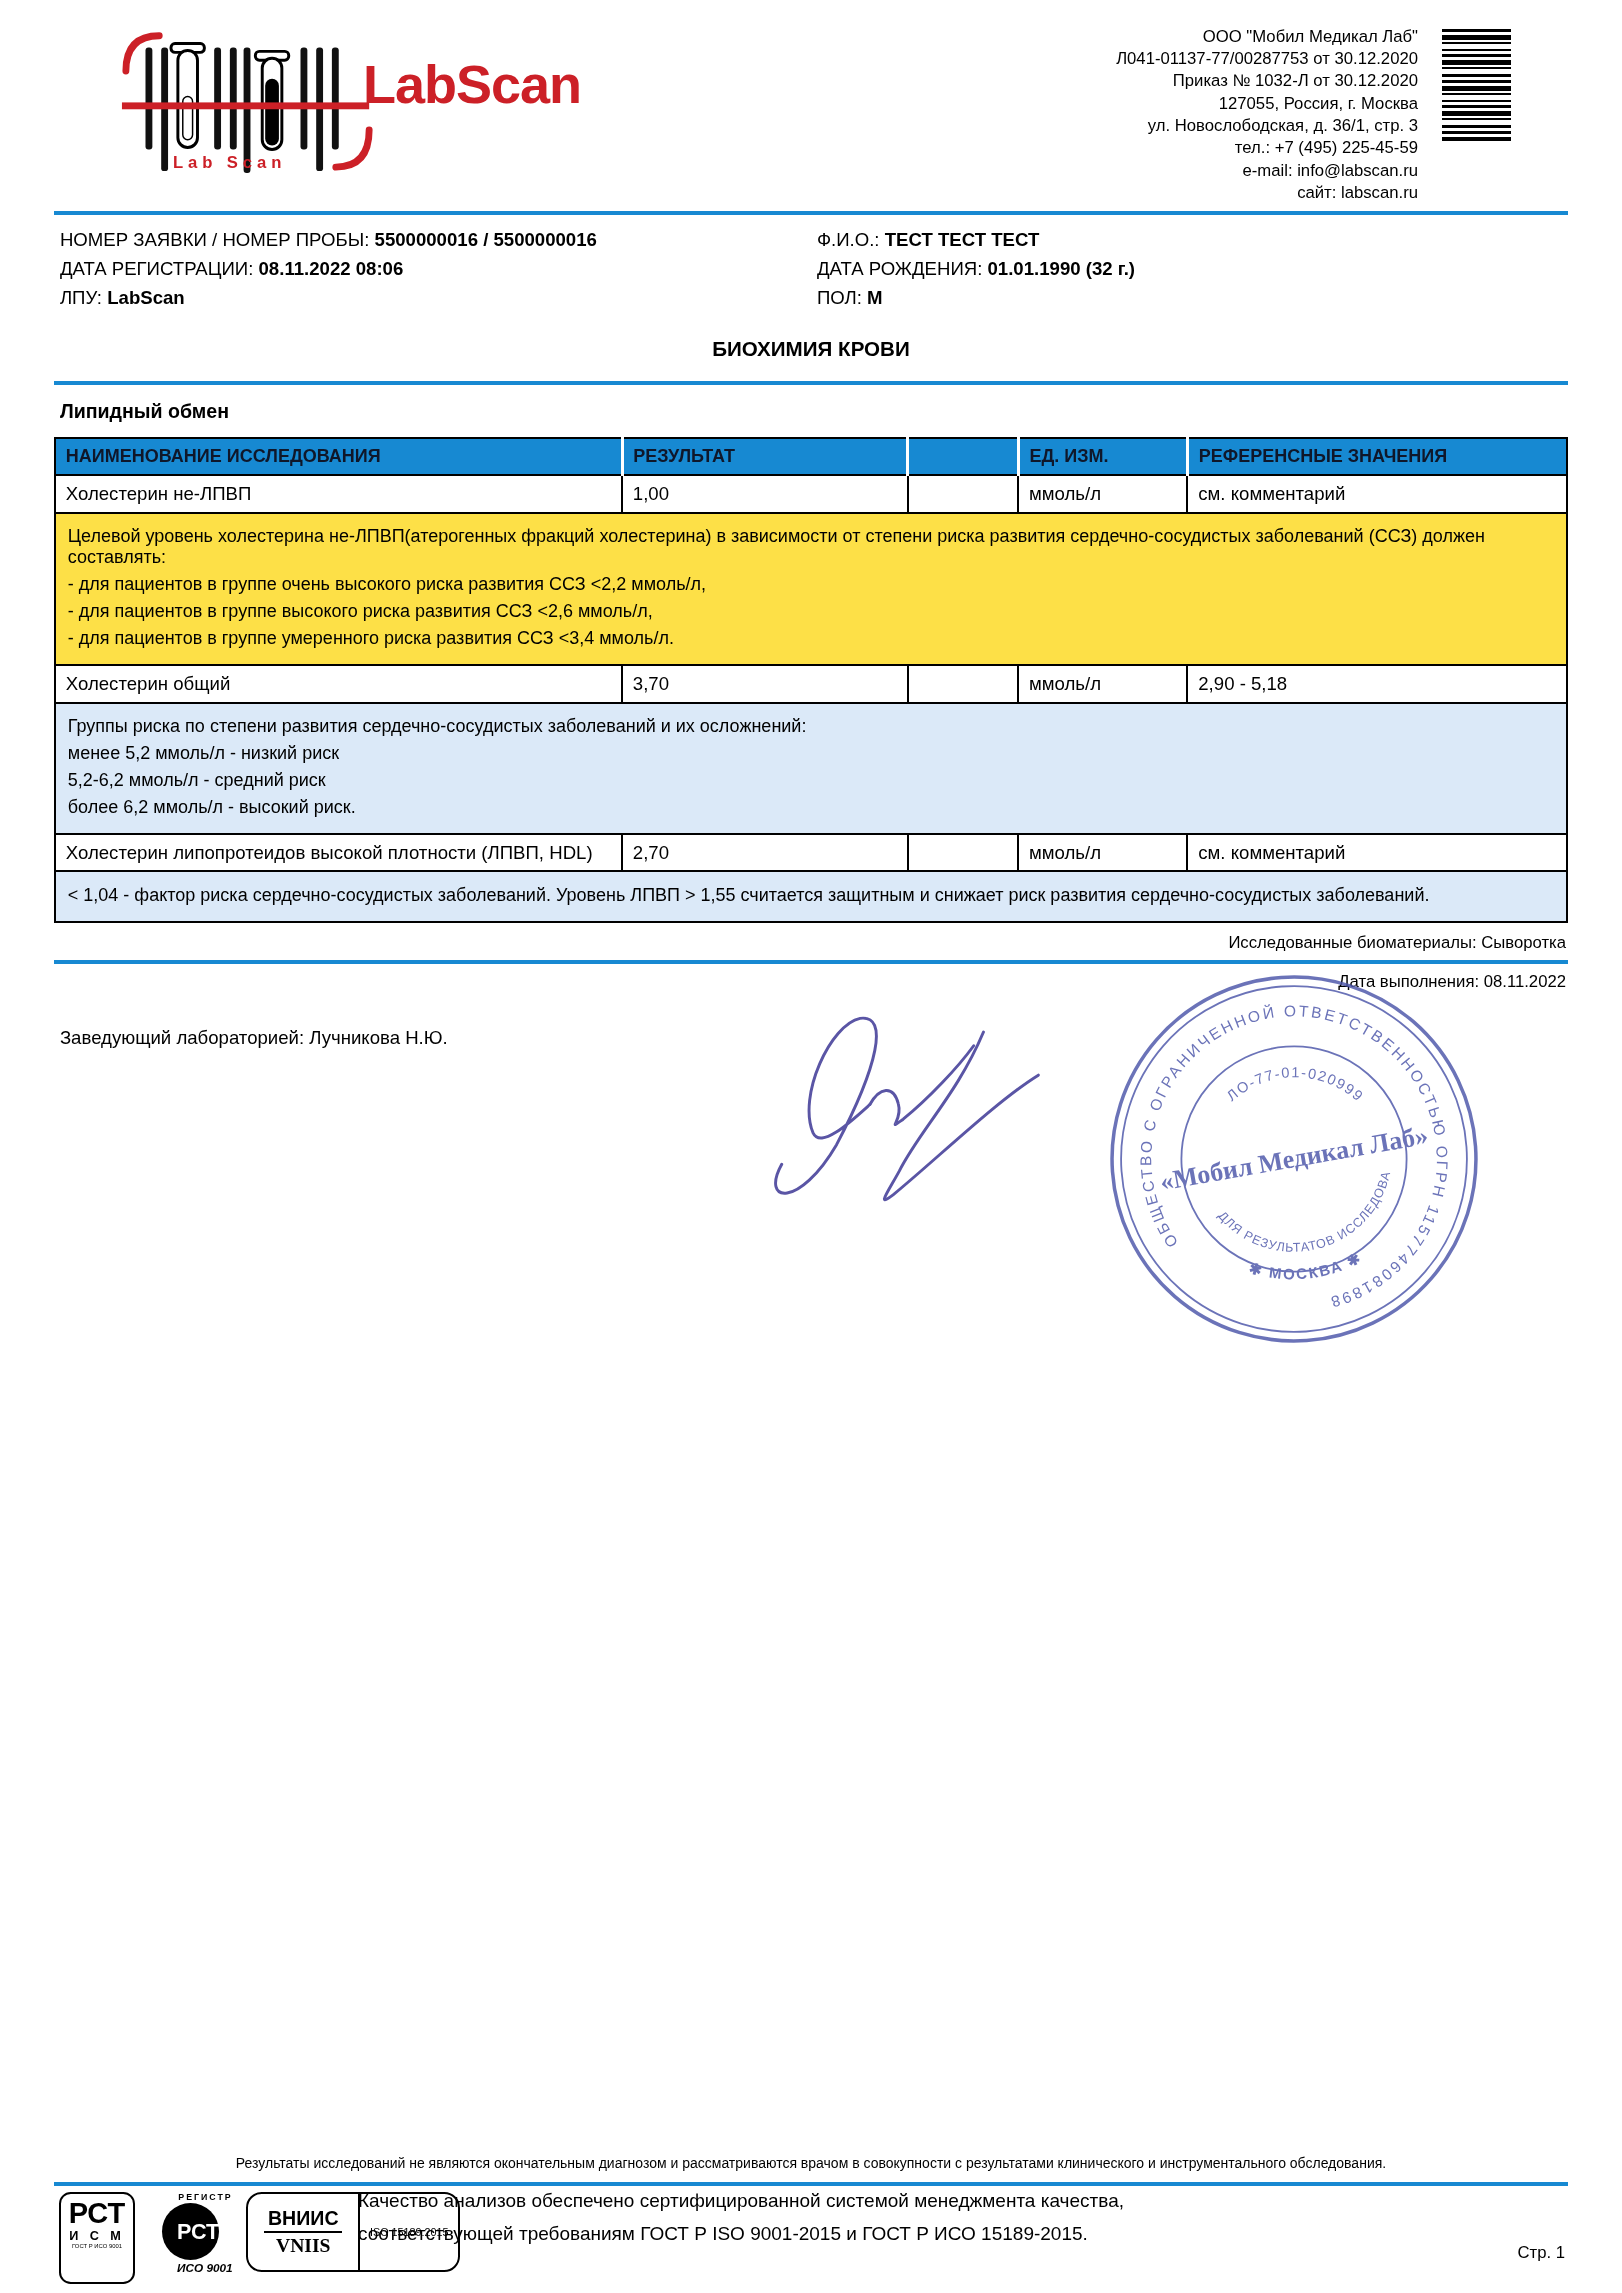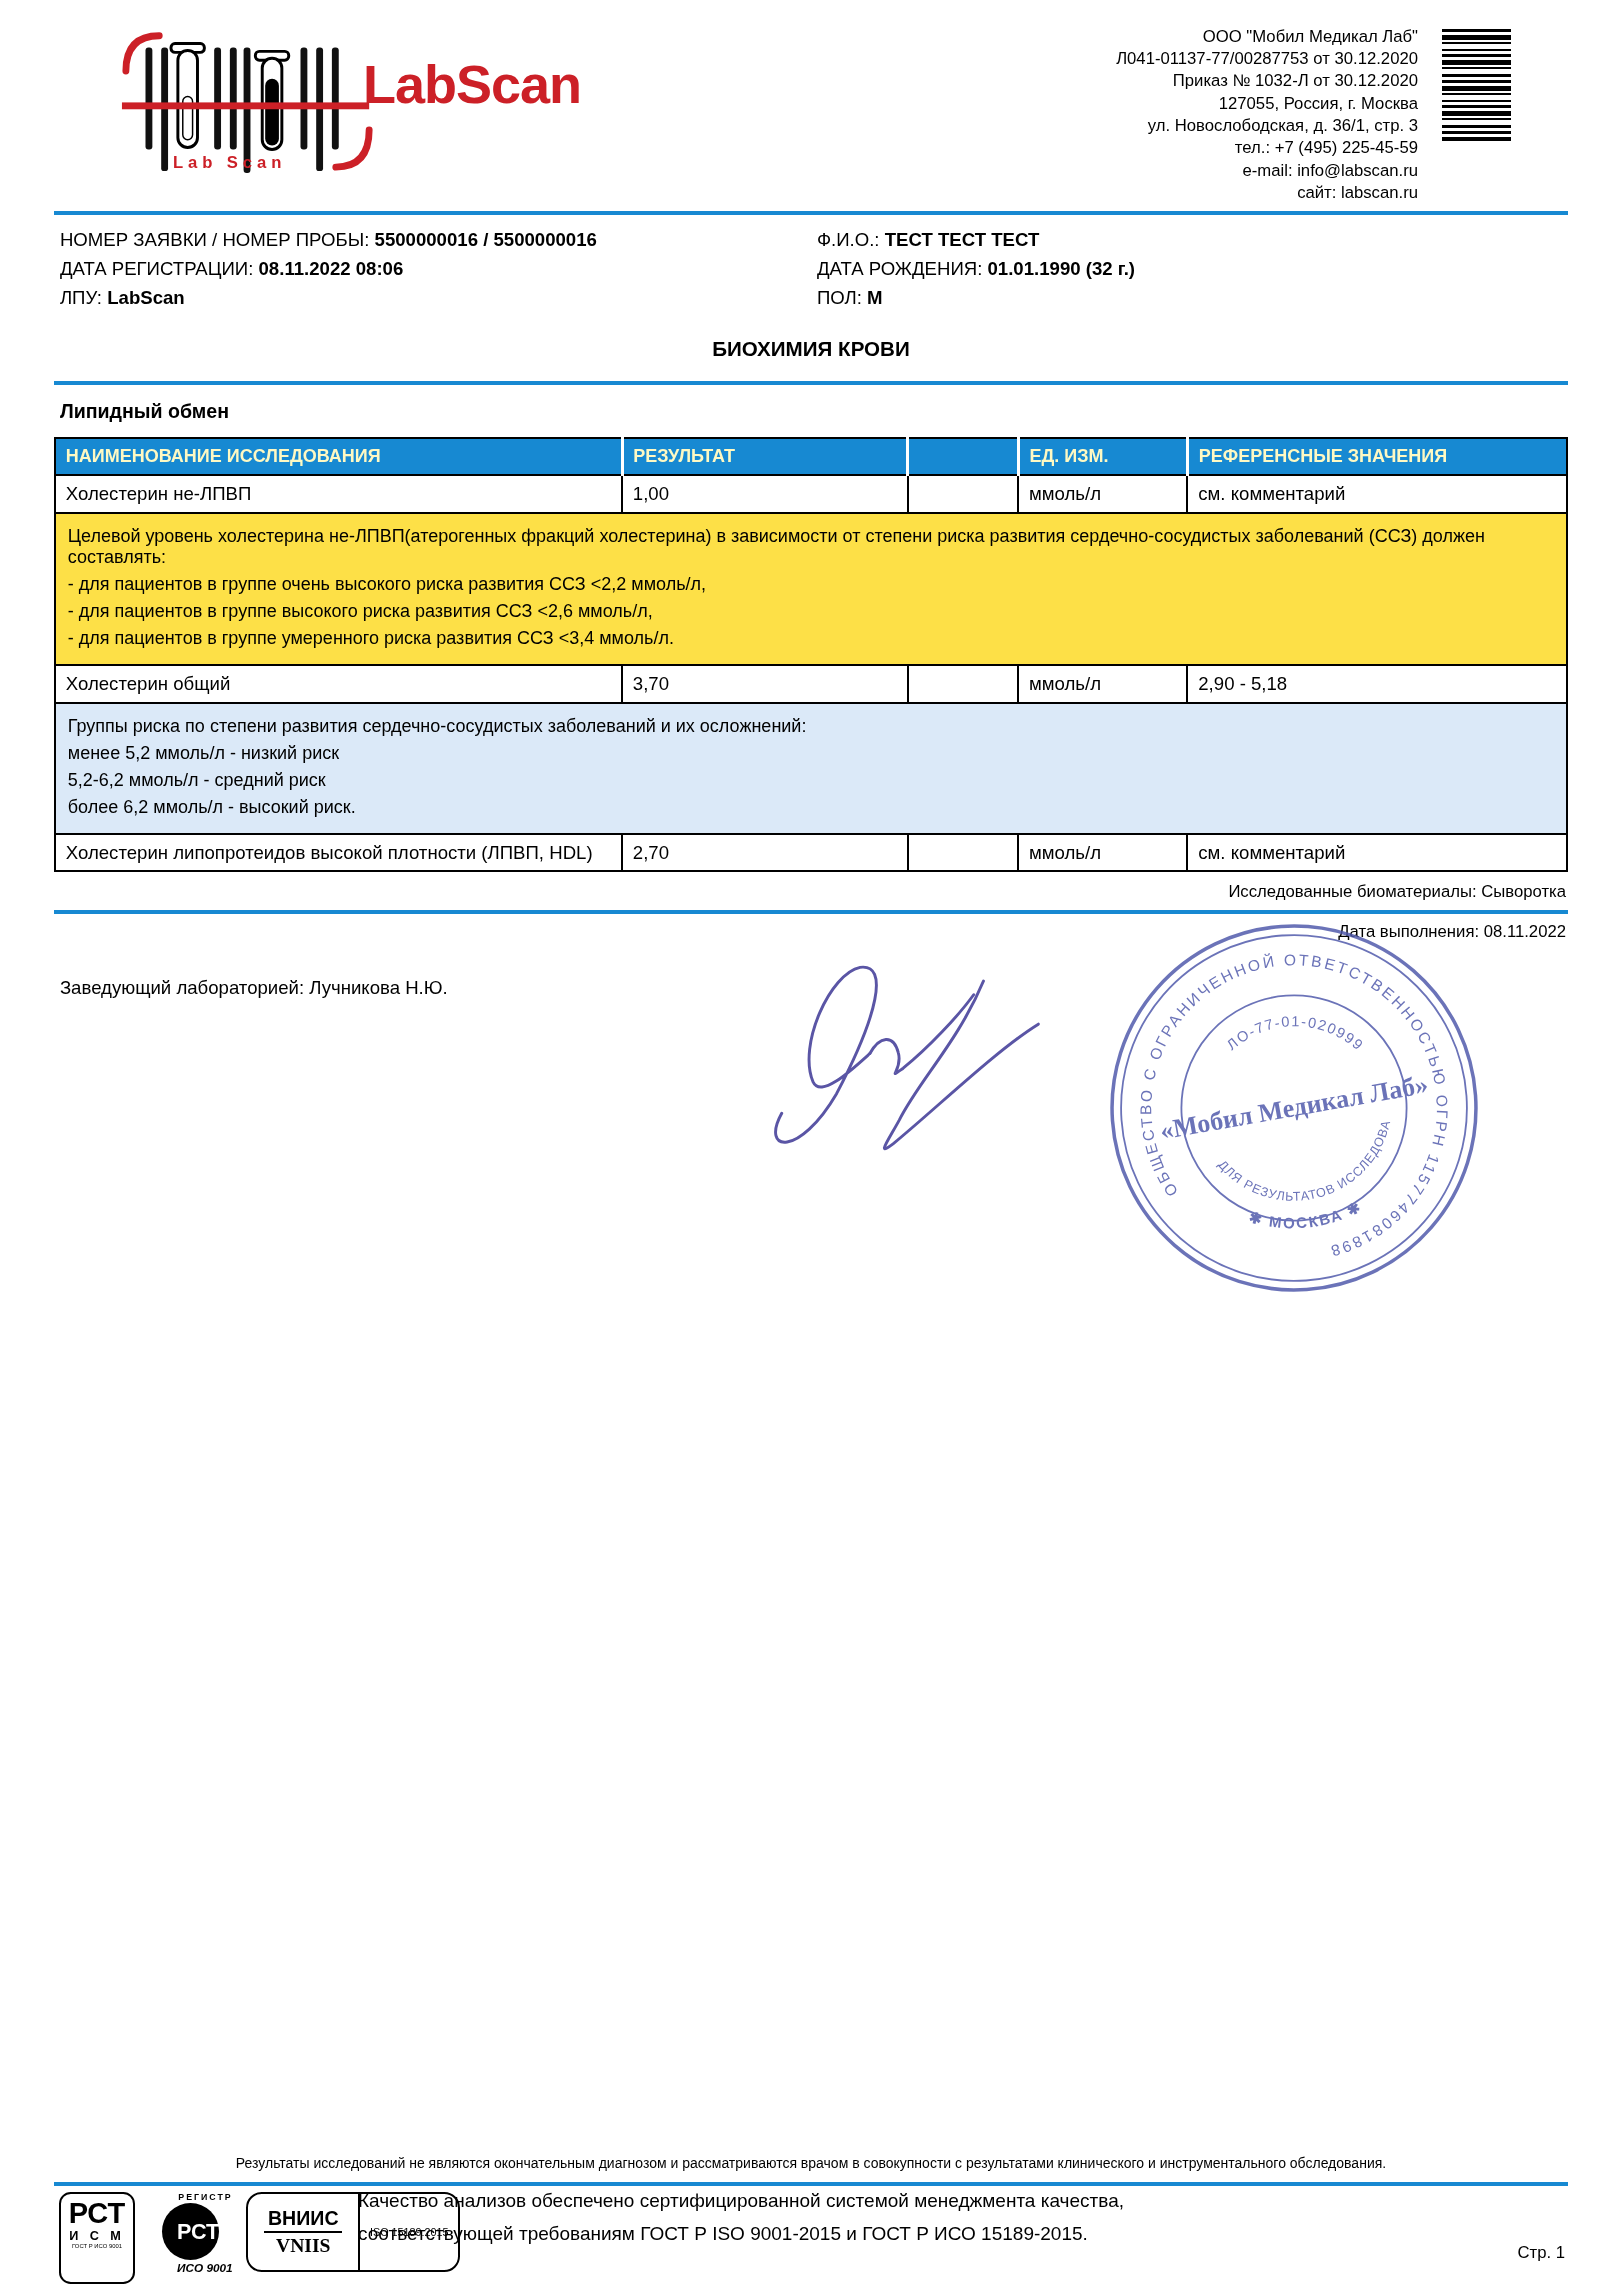--- a/index.html
+++ b/index.html
@@ -32,21 +32,21 @@
   .patient{display:flex;margin-top:5.9px;}
   .patient .col{width:50%;}
   .patient .line{font-size:18.6px;margin:0 0 6.9px 5.9px;}
   .b{font-weight:bold;}
   .report-title{text-align:center;font-size:20.6px;font-weight:bold;margin-top:21.6px;}
   .rule-2{margin-top:19.6px;}
   .section-title{font-size:19.6px;font-weight:bold;margin:15.7px 0 13.7px 5.9px;}
   table.results{border-collapse:collapse;width:100%;table-layout:fixed;}
   table.results{border:2.9px solid #000;}
   th.hc{
-    color:#fef9c3;font-size:18px;font-weight:bold;text-align:left;
+    color:#0f172a;font-size:18px;font-weight:bold;text-align:left;
     padding:6.9px 9.8px;border-bottom:2.9px solid #000;
   }
   th.hc + th.hc{border-left:3.9px solid #fff;}
   td.rc{
     border:2px solid #000;font-size:18.6px;padding:6.9px 9.8px;vertical-align:middle;
     background:#fff;
   }
   td.cc{border:2.9px solid #000;padding:6.9px 11.8px 8.8px 11.8px;}
   .cl{font-size:18px;margin:5.9px 0;}
   .biomat{ text-align:right;font-size:16.7px;margin:9.8px 2px 7.8px 0;}
@@ -231,20 +231,25 @@
             <div class="cl">5,2-6,2 ммоль/л - средний риск</div>
             <div class="cl">более 6,2 ммоль/л - высокий риск.</div>
           </td>
         </tr>
         <tr>
           <td class="rc">Холестерин липопротеидов высокой плотности (ЛПВП, HDL)</td>
           <td class="rc">2,70</td>
           <td class="rc"></td>
           <td class="rc">ммоль/л</td>
           <td class="rc">см. комментарий</td>
+        </tr>
+        <tr>
+          <td class="cc" colspan="5" style="background:#dbe9f8">
+            <div class="cl">&lt; 1,04 - фактор риска сердечно-сосудистых заболеваний. Уровень ЛПВП &gt; 1,55 считается защитным и снижает риск развития сердечно-сосудистых заболеваний.</div>
+          </td>
         </tr>
       </tbody>
     </table>
 
     <div class="biomat">Исследованные биоматериалы: Сыворотка</div>
 
     <hr class="rule" style="background:#1789d2">
 
     <div class="exec-date">Дата выполнения: 08.11.2022</div>
 

